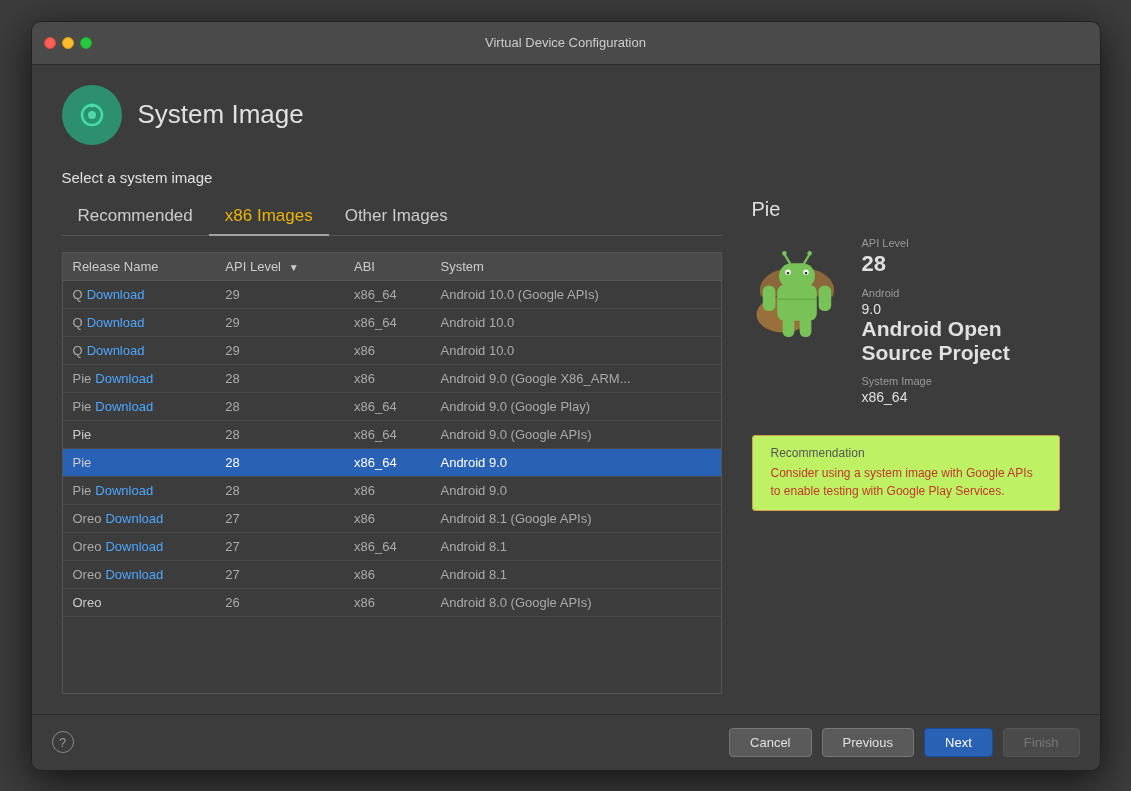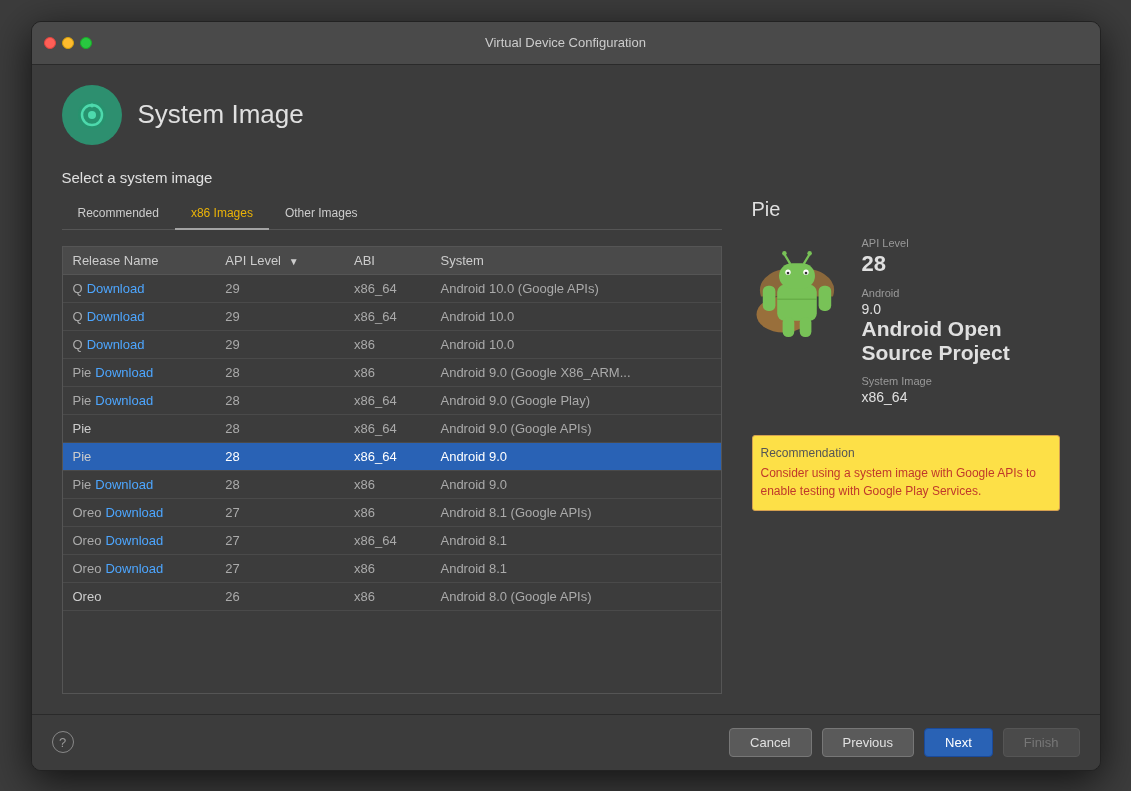--- a/index.html
+++ b/index.html
@@ -105,21 +105,21 @@
     }
 
     .tabs {
       display: flex;
       gap: 0;
       border-bottom: 1px solid #555;
       margin-bottom: 0;
     }
     .tab {
       padding: 8px 16px;
-      font-size: 12px;
+      font-size: 17px;
       color: #ccc;
       cursor: pointer;
       border-bottom: 2px solid transparent;
       margin-bottom: -1px;
     }
     .tab.active {
       color: #eab308;
       border-bottom: 2px solid #a3a3a3;
     }
 
@@ -235,23 +235,23 @@
       color: #e0e0e0;
     }
     .detail-row-value.bold-name {
       font-size: 21px;
       font-weight: 700;
       color: #e0e0e0;
     }
 
     .recommendation-box {
       border: 1px solid #d4a050;
-      background: #fde047;
+      background: #bef264;
       border-radius: 3px;
-      padding: 10px 8px;
+      padding: 10px 18px;
       margin-top: 20px;
     }
     .recommendation-label {
       font-size: 12px;
       color: #555;
       margin-bottom: 4px;
     }
     .recommendation-text {
       font-size: 12px;
       color: #c0392b;

